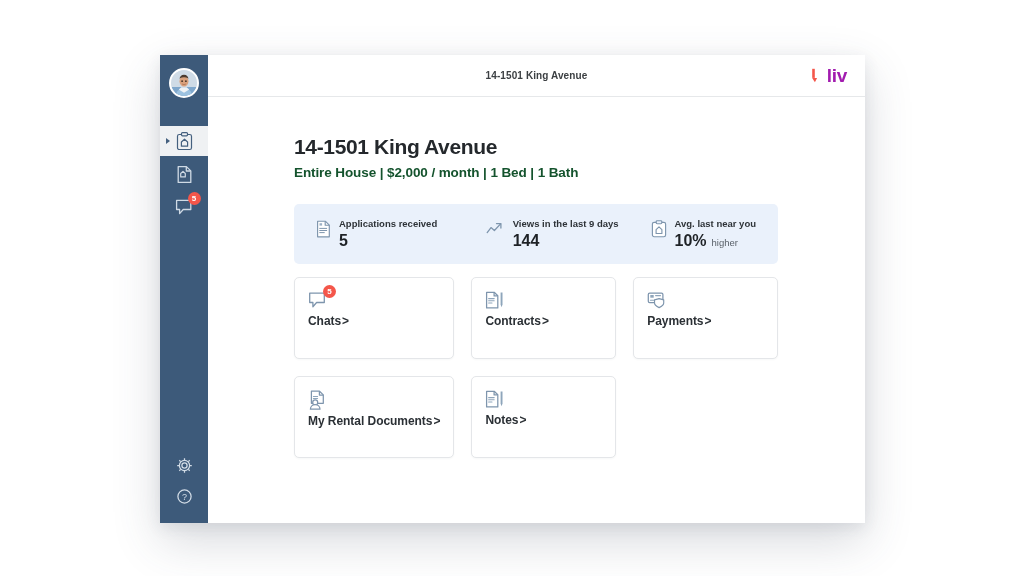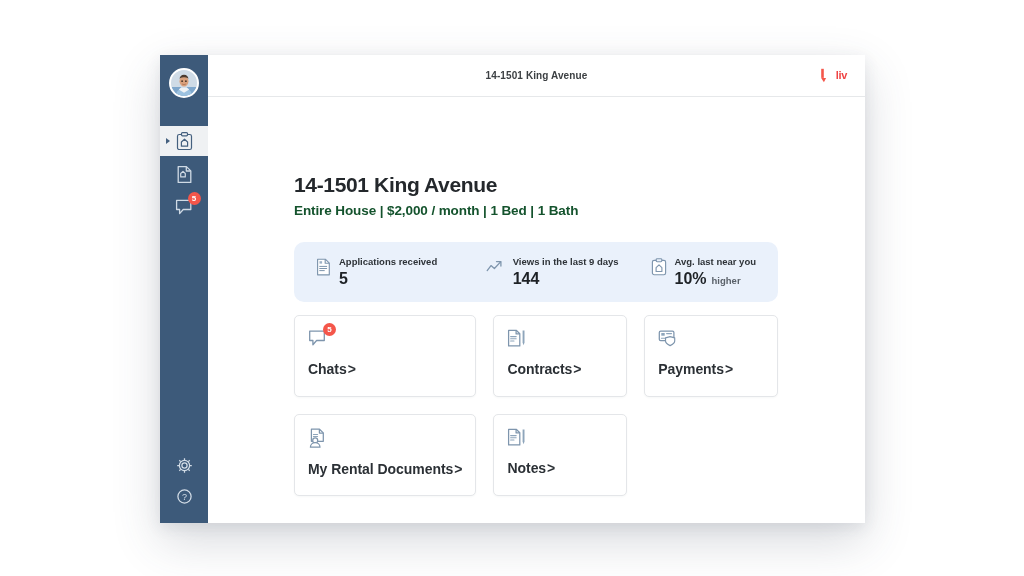--- a/index.html
+++ b/index.html
@@ -114,21 +114,20 @@
     gap: 14px;
   }
 
   
   .main {
     flex: 1;
     display: flex;
     flex-direction: column;
     background: #ffffff;
     min-width: 0;
-    gap: 38px;
   }
 
   .topbar {
     height: 42px;
     flex: 0 0 42px;
     border-bottom: 1px solid #e6e8ea;
     display: flex;
     align-items: center;
     position: relative;
     padding: 0 18px;
@@ -145,23 +144,23 @@
   }
   .brand {
     margin-left: auto;
     display: flex;
     align-items: center;
     gap: 4px;
     position: relative;
     z-index: 2;
   }
   .brand-text {
-    font-size: 11px;
-    font-weight: bold;
-    color: #ef4444;
+    font-size: 19px;
+    font-weight: bold;
+    color: #a21caf;
     letter-spacing: -0.3px;
     line-height: 1;
     text-align: center;
   }
 
   .content {
     flex: 1;
     padding: 38px 0 0 0;
     overflow: hidden;
   }
@@ -183,21 +182,21 @@
     color: #14532d;
     font-weight: bold;
     margin: 0;
     letter-spacing: -0.1px;
   }
 
   
   .stats {
     margin-top: 24px;
     background: #eaf1fb;
-    border-radius: 10px;
+    border-radius: 5px;
     height: 60px;
     display: flex;
     align-items: center;
     padding: 0 22px;
     box-sizing: border-box;
   }
   .stat {
     display: flex;
     align-items: flex-start;
     gap: 8px;
@@ -218,21 +217,21 @@
     font-weight: bold;
     color: #1e2226;
     margin-top: 4px;
     line-height: 1;
     display: flex;
     align-items: baseline;
     gap: 5px;
   }
   .stat-suffix {
     font-size: 9.5px;
-    font-weight: bold;
+    font-weight: normal;
     color: #5a6169;
   }
 
   
   .grid {
     margin-top: 13px;
     display: grid;
     grid-template-columns: repeat(3, 1fr);
     gap: 17px;
   }
@@ -246,22 +245,21 @@
     box-shadow: 0 1px 2px rgba(40,50,70,0.035);
   }
   .card-icon {
     position: relative;
     display: inline-block;
     line-height: 0;
     height: 20px;
   }
   .card-badge { top: -6px; right: -8px; }
   .card-label {
-    margin-top: 9px;
-    font-size: 14px;
+    font-size: 12px;
     font-weight: bold;
     color: #2b3035;
     letter-spacing: -0.05px;
     white-space: nowrap;
   }
   .chev { font-weight: bold; margin-left: 1px; }
 </style>
 </head>
 <body>
 

